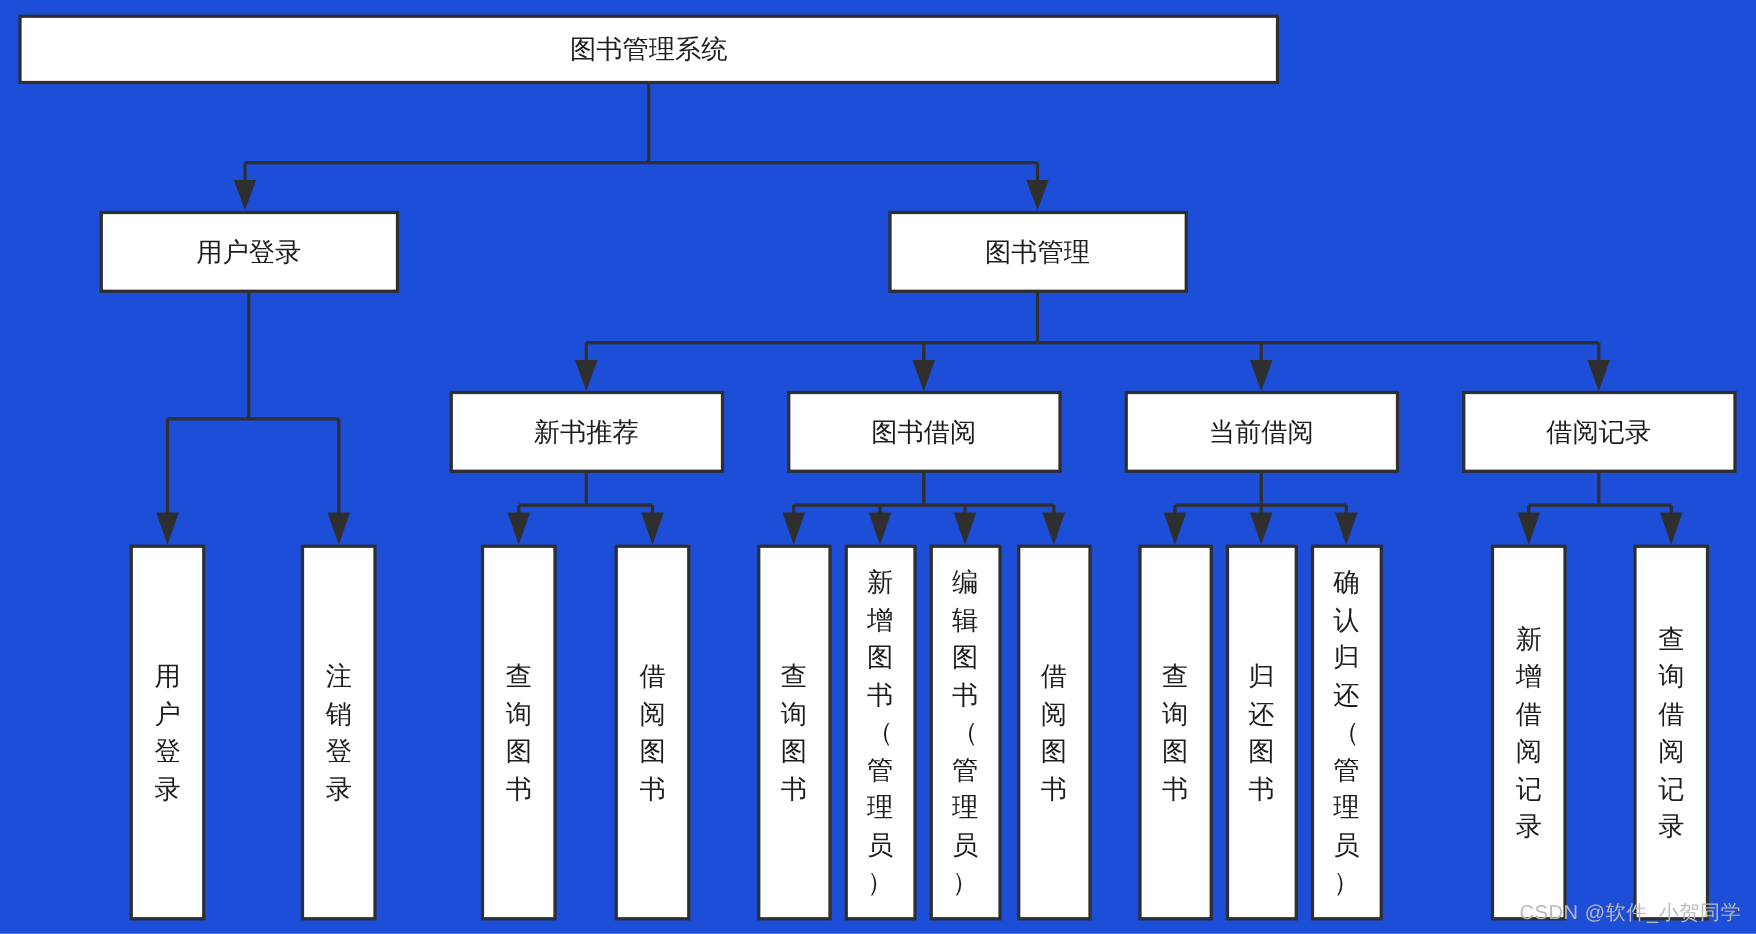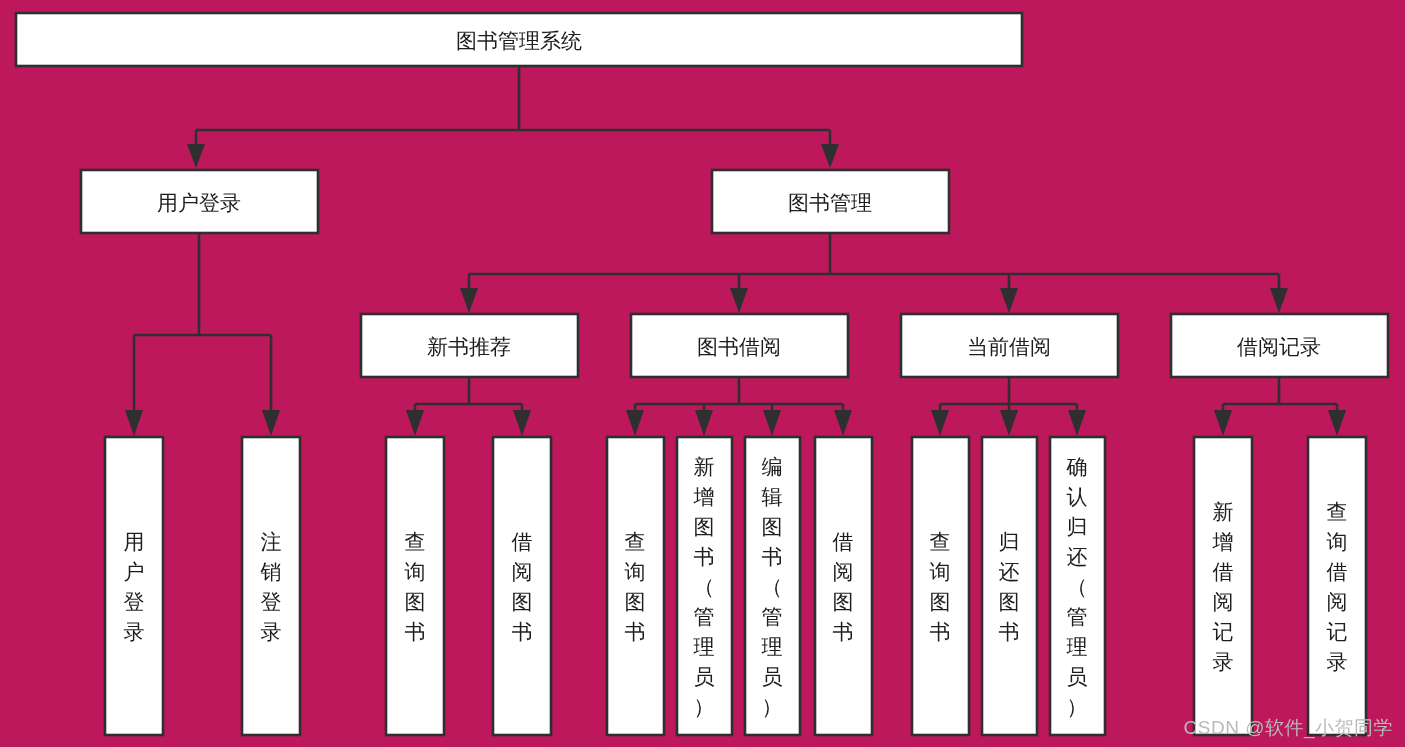--- a/index.html
+++ b/index.html
@@ -10,21 +10,21 @@
   body {
     width: 1405px;
     height: 747px;
     font-family: "Liberation Sans", "DejaVu Sans", sans-serif;
     overflow: hidden;
   }
   #diagram-root {
     position: relative;
     width: 1405px;
     height: 747px;
-    background: #be185d;
+    background: #1d4ed8;
   }
   svg#flow-svg {
     position: absolute;
     top: 0;
     left: 0;
     width: 1405px;
     height: 747px;
   }
   .node-rect {
     fill: #ffffff;
@@ -55,21 +55,21 @@
     fill: #1d1d1d;
     text-anchor: middle;
     dominant-baseline: central;
     white-space: pre;
   }
   .watermark {
     position: absolute;
     right: 12px;
     bottom: 6px;
     font-family: "Liberation Sans", "DejaVu Sans", sans-serif;
-    font-size: 19px;
+    font-size: 16px;
     color: #b9b9b9;
     letter-spacing: 0.5px;
     user-select: none;
     pointer-events: none;
   }
 </style>
 </head>
 <body>
 
 <div id="diagram-root">

